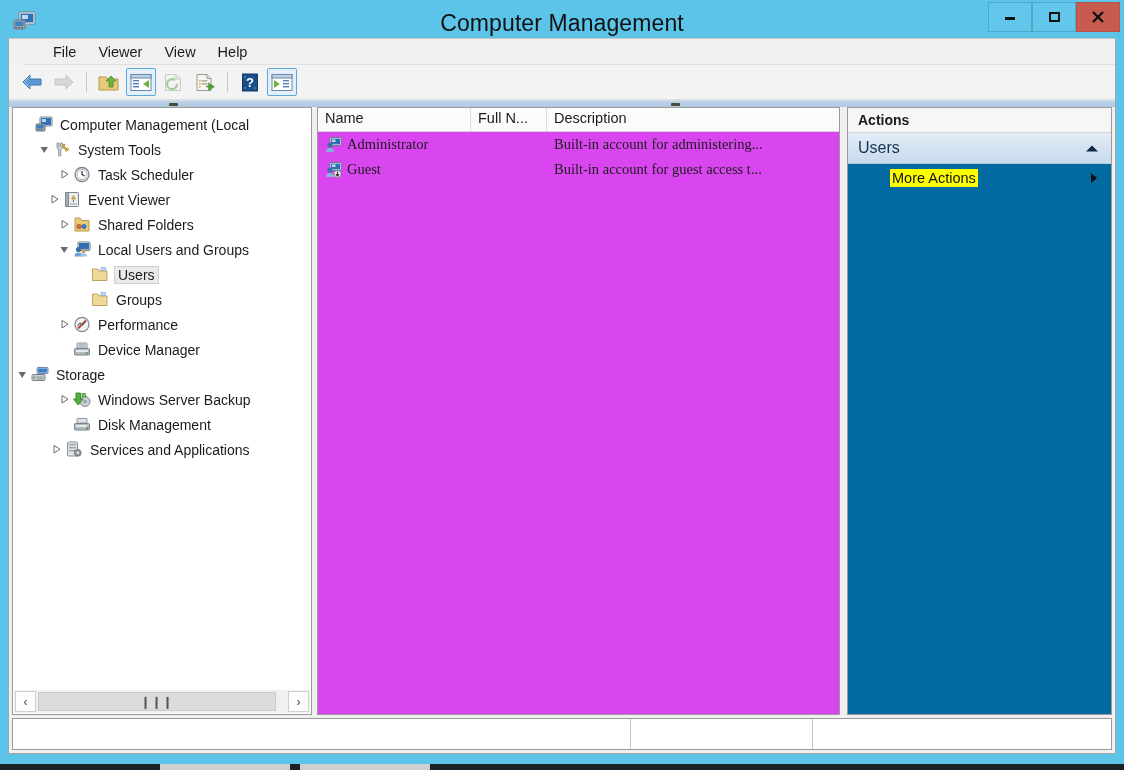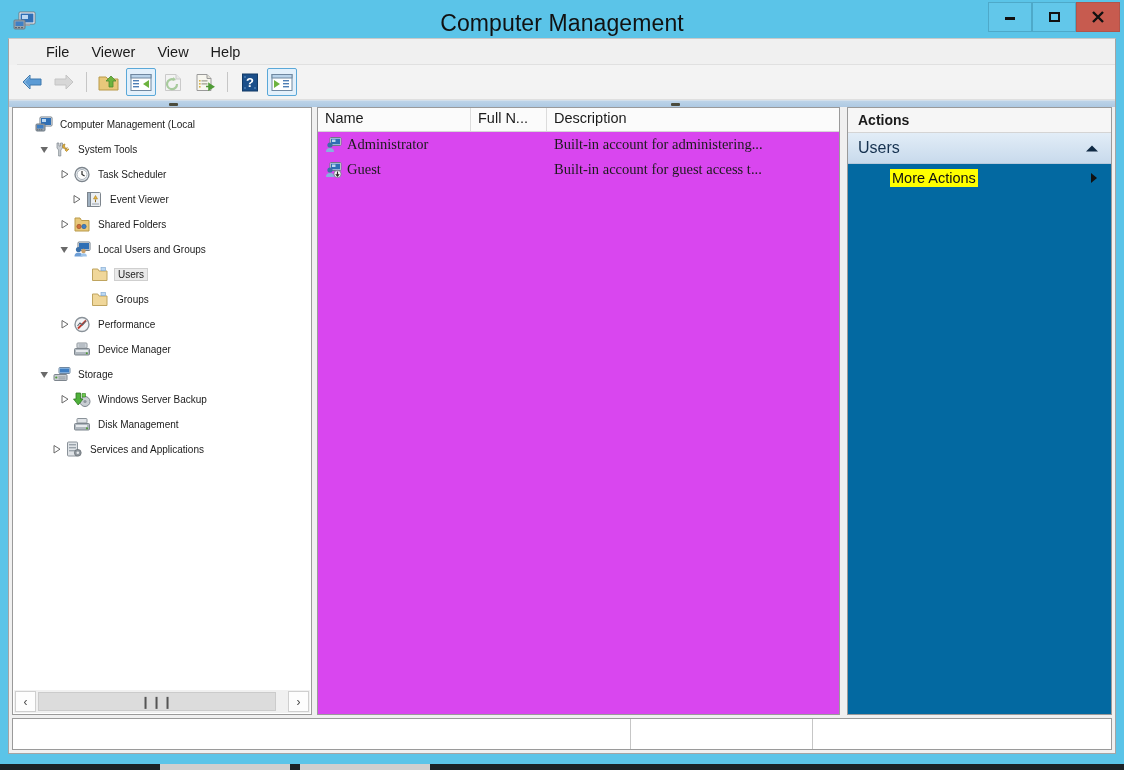--- a/index.html
+++ b/index.html
@@ -69,21 +69,21 @@
   #client {
     position: absolute;
     left: 8px; top: 38px; right: 8px; bottom: 8px;
     background: #f0f0f0;
     border: 1px solid #a4a4a4;
     border-top: 1px solid #c9c9c9;
   }
 
   
   #menubar {
-    position: absolute; left: 8px; top: 0; right: 0; height: 26px;
+    position: absolute; left: 15px; top: 0; right: 0; height: 26px;
     background: #f0f0f0;
     border-bottom: 1px solid #e0e0e0;
     display: flex; align-items: center;
     padding-left: 18px;
   }
   .menu-item {
     font-size: 14.5px; color: #1b1b1b;
     padding: 2px 11px;
     cursor: default;
   }
@@ -138,21 +138,21 @@
   }
   #tree {
     position: absolute; left: 0; right: 0; top: 2px; bottom: 25px;
     overflow: hidden;
     padding-top: 2px;
   }
   .tnode {
     display: flex; align-items: center;
     height: 25px;
     white-space: nowrap;
-    font-size: 10px;
+    font-size: 14px;
     color: #1b1b1b;
     cursor: default;
   }
   .tnode .expander {
     width: 18px; min-width: 18px; height: 25px;
     display: flex; align-items: center; justify-content: center;
     font-size: 9px; color: #707070;
   }
   .tnode .tn-icon {
     width: 18px; min-width: 18px; height: 18px; margin-right: 5px;
@@ -449,21 +449,21 @@
               <span class="tn-icon">
                 <svg width="18" height="17" viewBox="0 0 18 17">
                   <circle cx="9" cy="8.5" r="7" fill="#eef2f5" stroke="#7d858d" stroke-width="1.3"></circle>
                   <circle cx="9" cy="8.5" r="5" fill="#fdfdfd" stroke="#aab2ba"></circle>
                   <path d="M9 5 L9 8.5 L11.6 10" stroke="#2b2b2b" stroke-width="1.2" fill="none"></path>
                 </svg>
               </span>
               <span class="tn-label">Task Scheduler</span>
             </div>
 
-            <div class="tnode" style="padding-left:54px">
+            <div class="tnode" style="padding-left:32px">
               <span class="expander">
                 <svg width="9" height="9" viewBox="0 0 9 9">
                     <path d="M2 0.5 L2 8 L8 4.2 Z" fill="none" stroke="#6a6a6a" stroke-width="1"></path>
                   </svg>
               </span>
               <span class="tn-icon">
                 <svg width="18" height="17" viewBox="0 0 18 17">
                   <rect x="2.5" y="1.5" width="13" height="14" rx="1" fill="#eceff2" stroke="#7d858d"></rect>
                   <rect x="2.5" y="1.5" width="3" height="14" fill="#9fb0c0" stroke="#7d858d"></rect>
                   <path d="M10.5 4.5 L12.5 8 L8.5 8 Z" fill="#e8b63a" stroke="#a8802a" stroke-width=".6"></path>
@@ -551,21 +551,21 @@
                   <rect x="4" y="2" width="10" height="5" rx=".8" fill="#dfe3e7" stroke="#8a9299"></rect>
                   <rect x="5.5" y="3" width="7" height="3" fill="#b7bec5"></rect>
                   <rect x="1.5" y="7.5" width="15" height="6.5" rx="1" fill="#b0b8bf" stroke="#7d858d"></rect>
                   <rect x="3" y="9" width="12" height="2" fill="#e7eaed"></rect>
                   <circle cx="13.8" cy="12.3" r="1" fill="#4f9b37"></circle>
                 </svg>
               </span>
               <span class="tn-label">Device Manager</span>
             </div>
 
-            <div class="tnode" style="padding-left:22px">
+            <div class="tnode" style="">
               <span class="expander">
                 <svg width="9" height="9" viewBox="0 0 9 9">
                     <path d="M0.5 2 L8 2 L4.2 8 Z" fill="#6a6a6a"></path>
                   </svg>
               </span>
               <span class="tn-icon">
                 <svg width="18" height="17" viewBox="0 0 18 17">
                   <rect x="6" y="1.5" width="11" height="6" rx="1" fill="#bcd8f2" stroke="#6f87a0"></rect>
                   <rect x="7" y="2.5" width="9" height="4" fill="#3f7fc4"></rect>
                   <rect x="1" y="8.5" width="13" height="6" rx="1" fill="#c9ced3" stroke="#7d858d"></rect>

